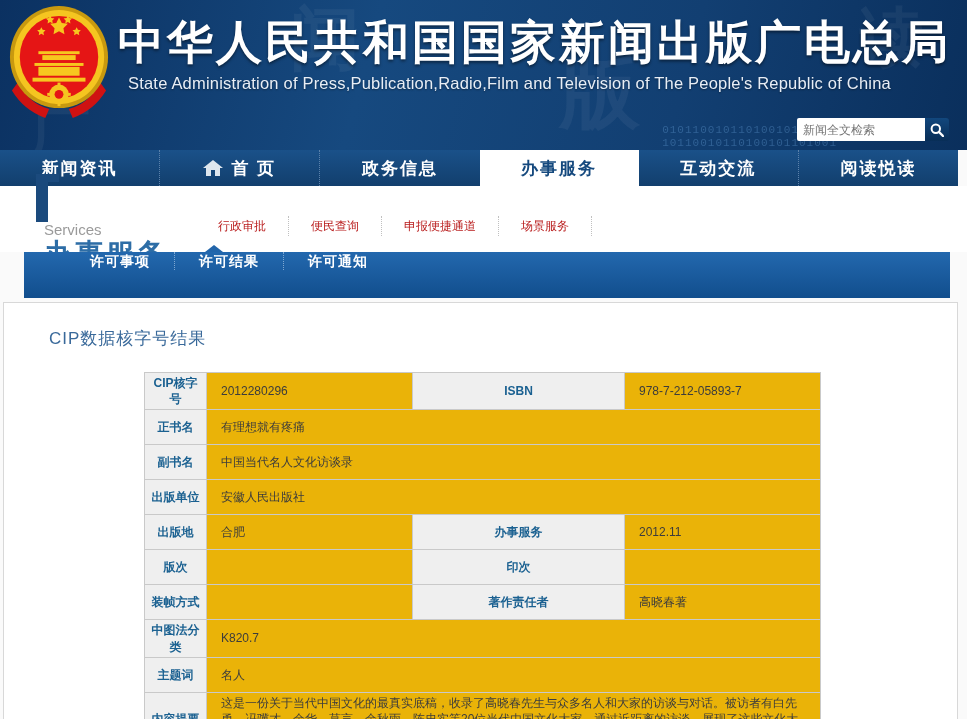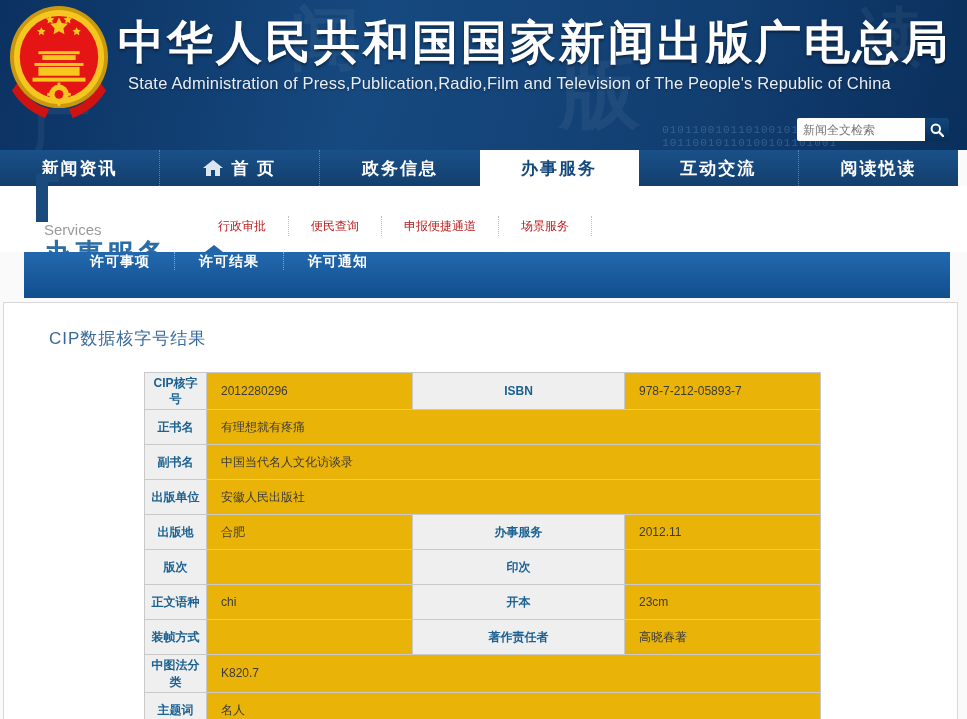--- a/index.html
+++ b/index.html
@@ -214,26 +214,20 @@
             <td class="label">办事服务</td>
             <td class="value">2012.11</td>
           </tr>
           <tr>
             <td class="label">版次</td>
             <td class="value"></td>
             <td class="label">印次</td>
             <td class="value"></td>
           </tr>
           <tr>
-            <td class="label">正文语种</td>
-            <td class="value">chi</td>
-            <td class="label">开本</td>
-            <td class="value">23cm</td>
-          </tr>
-          <tr>
             <td class="label">装帧方式</td>
             <td class="value"></td>
             <td class="label">著作责任者</td>
             <td class="value">高晓春著</td>
           </tr>
           <tr>
             <td class="label">中图法分类</td>
             <td class="value" colspan="3">K820.7</td>
           </tr>
           <tr>

